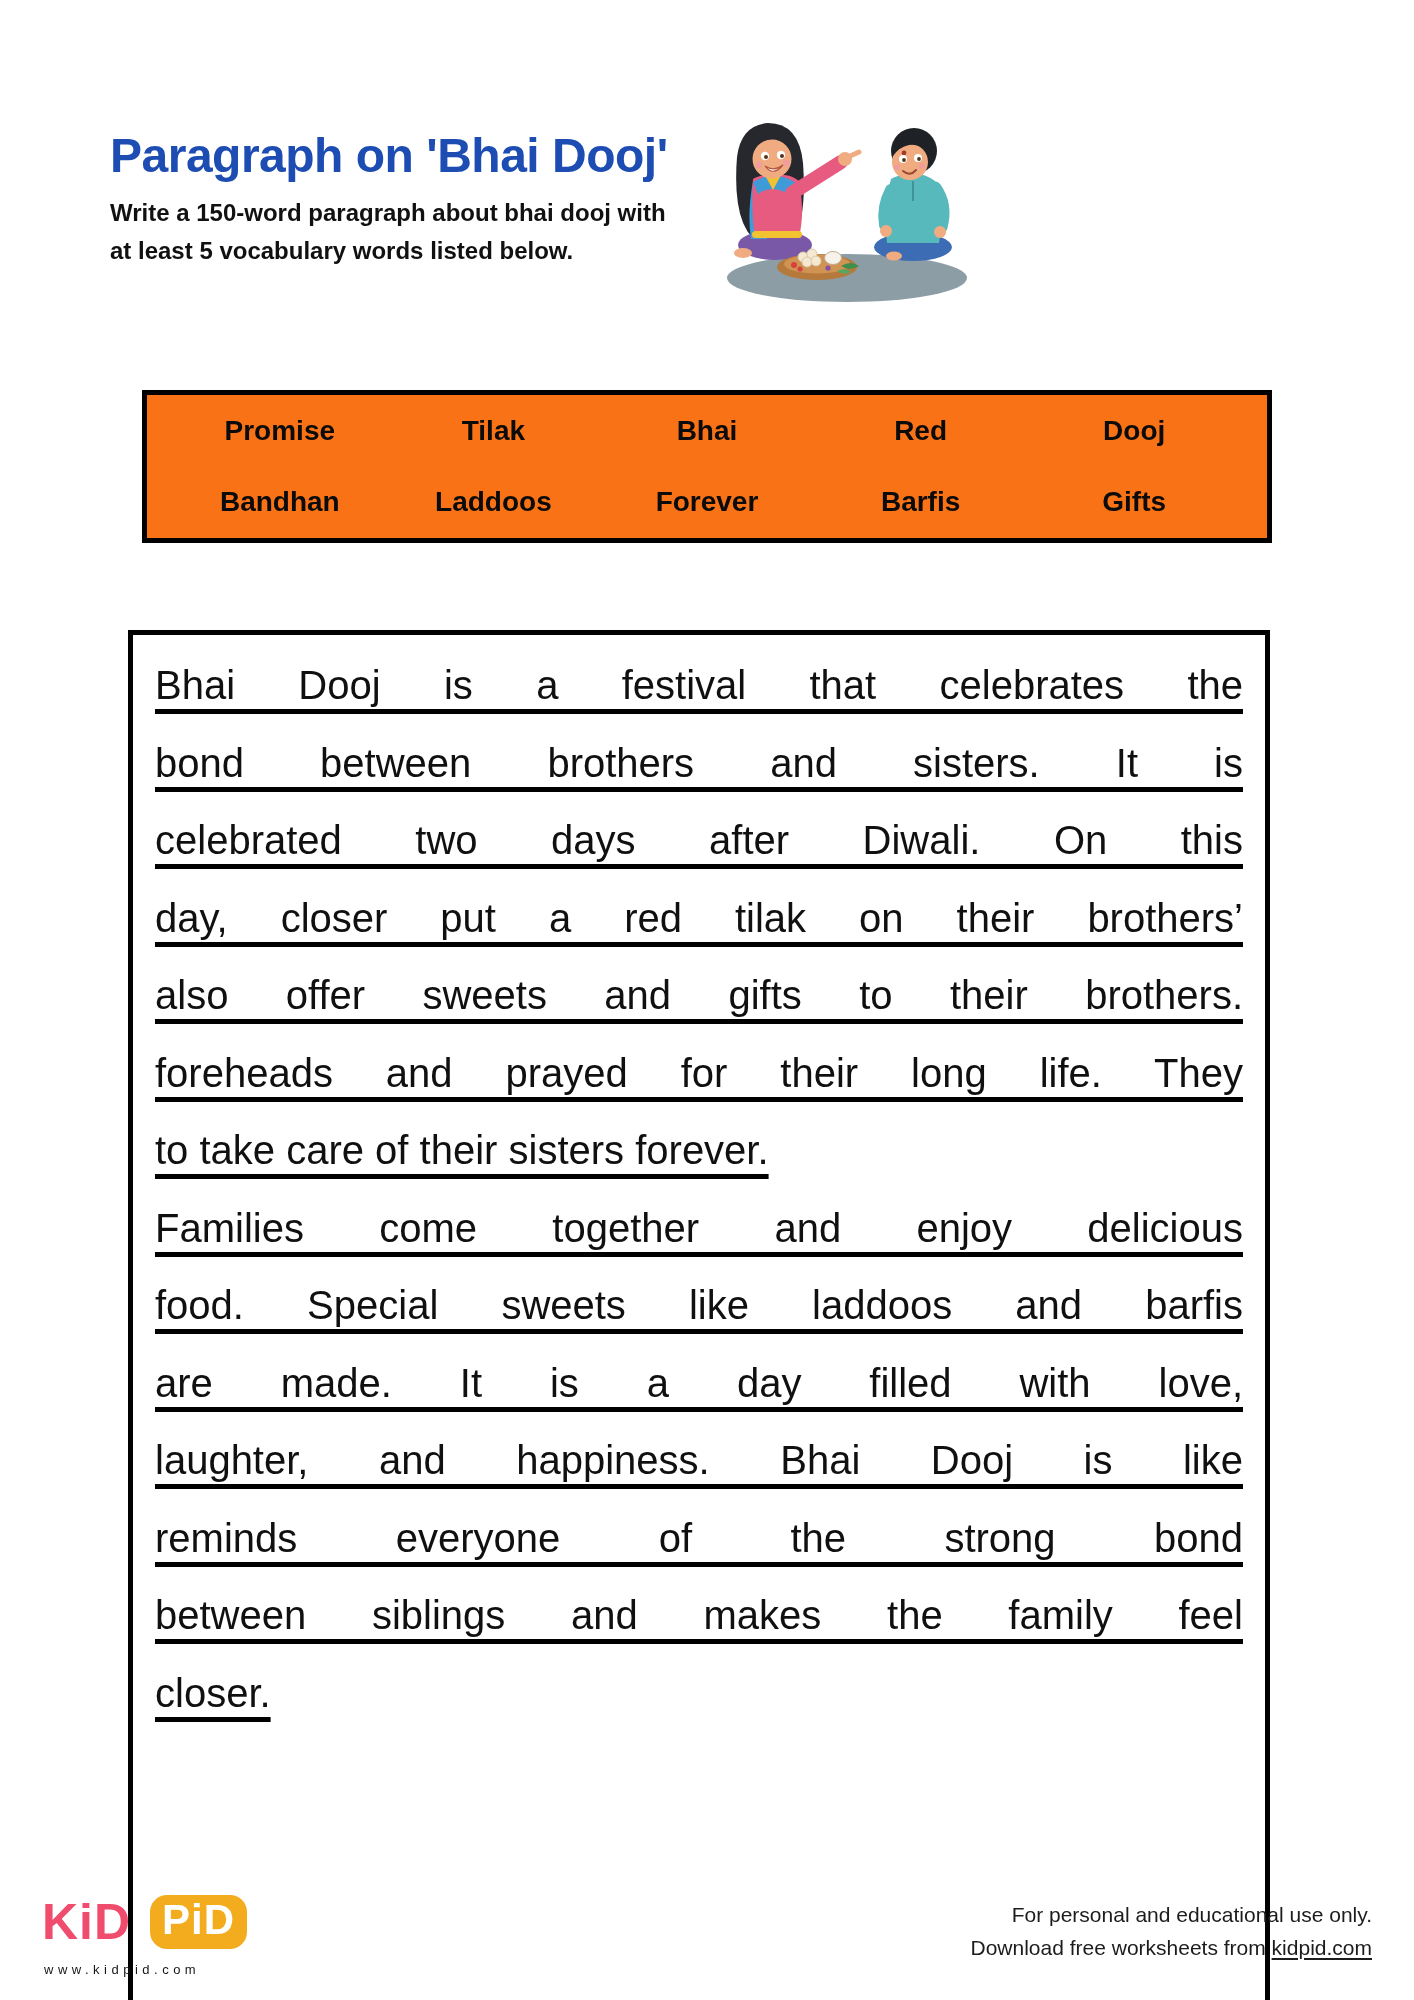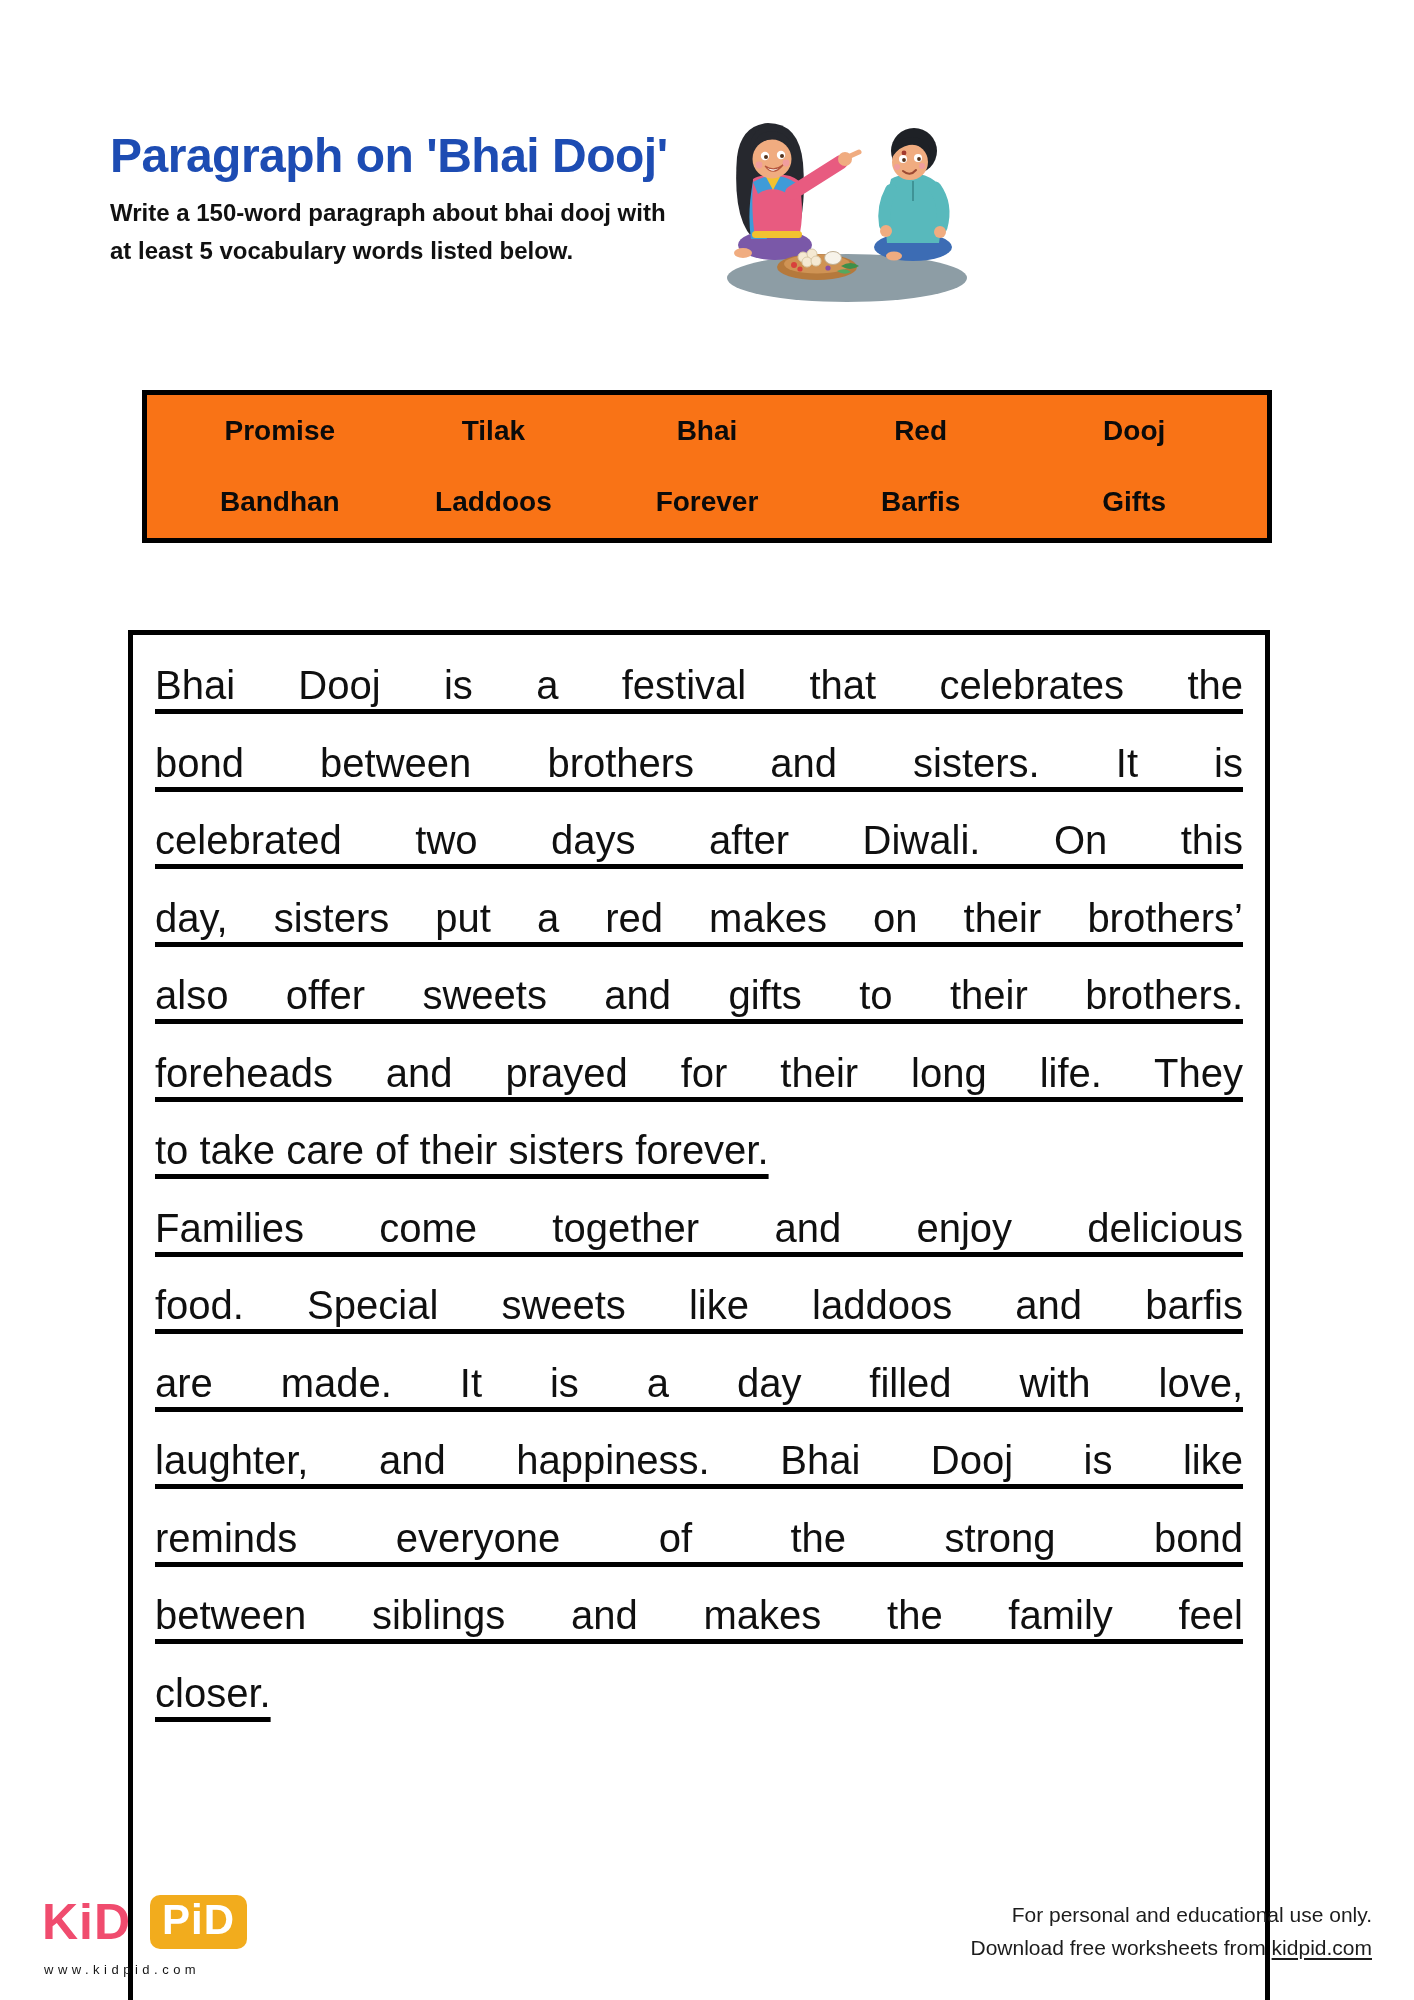--- a/index.html
+++ b/index.html
@@ -43,21 +43,21 @@
     text-underline-offset:10px;text-decoration-color:#000;
     white-space:nowrap;overflow:visible;
   }
   .p-line.no-justify{text-align:left;text-align-last:left;white-space:normal;}
   
   .logo{position:absolute;left:42px;top:1893px;display:flex;align-items:center;gap:11px;}
   .logo-kid{font-size:50px;font-weight:800;color:#f04c6e;letter-spacing:1px;}
   .logo-pid{
     margin-left:8px;background:#f2ac1d;color:#ffffff;
     font-size:42px;font-weight:800;letter-spacing:1px;
-    padding:1px 12px 5px 12px;border-radius:10px;display:inline-block;
+    padding:1px 12px 5px 12px;border-radius:17px;display:inline-block;
   }
   .website{
     position:absolute;left:44px;top:1962px;
     font-size:13px;letter-spacing:4.5px;color:#161616;font-weight:400;
   }
   .usage-note{
     position:absolute;right:42px;top:1898px;text-align:right;
     font-family:Liberation Sans, sans-serif;font-size:21px;line-height:33px;color:#1c1c1c;
   }
   .usage-note a{color:#1c1c1c;text-decoration:underline;text-underline-offset:3px;}
@@ -156,21 +156,21 @@
         <div class="vocab-word">Gifts</div>
       </div>
   </div>
 
   <div class="para-box">
     <div>
 
     <div class="p-line">Bhai Dooj is a festival that celebrates the</div>
         <div class="p-line">bond between brothers and sisters. It is</div>
         <div class="p-line">celebrated two days after Diwali. On this</div>
-        <div class="p-line">day, sisters put a red makes on their brothers’</div>
+        <div class="p-line">day, closer put a red tilak on their brothers’</div>
         <div class="p-line">also offer sweets and gifts to their brothers.</div>
         <div class="p-line">foreheads and prayed for their long life. They</div>
         <div class="p-line no-justify">to take care of their sisters forever.</div>
         <div class="p-line">Families come together and enjoy delicious</div>
         <div class="p-line">food. Special sweets like laddoos and barfis</div>
         <div class="p-line">are made. It is a day filled with love,</div>
         <div class="p-line">laughter, and happiness. Bhai Dooj is like</div>
         <div class="p-line">reminds everyone of the strong bond</div>
         <div class="p-line">between siblings and makes the family feel</div>
         <div class="p-line no-justify">closer.</div>

